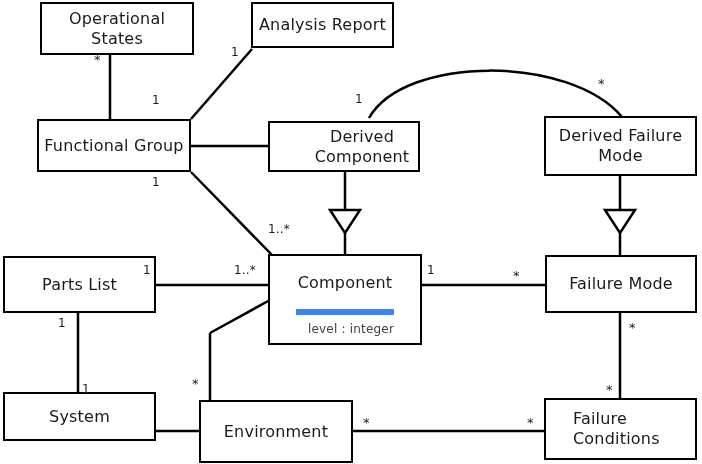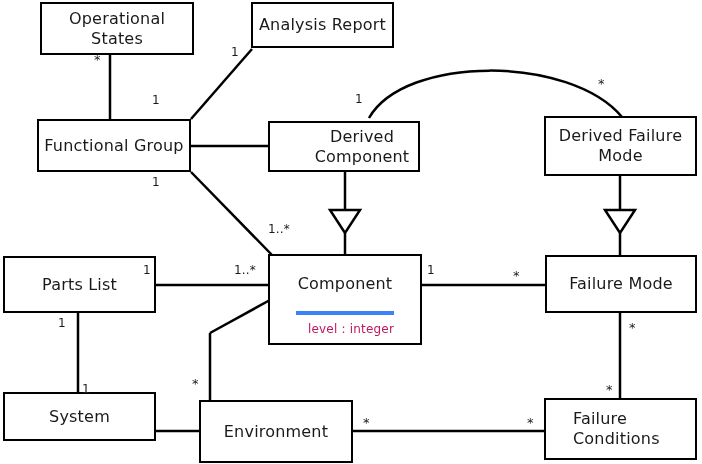--- a/index.html
+++ b/index.html
@@ -47,27 +47,27 @@
     line-height: 1.25;
     padding: 0 4px;
   }
   .class-name-compartment.two-line {
     justify-content: flex-start;
     text-align: left;
     align-items: center;
     padding-left: 27px;
   }
   .class-attr-compartment {
-    border-top: 4px solid #3b82f6;
+    border-top: 6px solid #3b82f6;
     height: 28px;
     display: flex;
     align-items: center;
     justify-content: flex-start;
     font-size: 12px;
-    color: #be185d;
+    color: #404040;
     padding-left: 12px;
     letter-spacing: 0.2px;
   }
   .mult-label {
     position: absolute;
     font-size: 12px;
     color: #1a1a1a;
     white-space: nowrap;
     z-index: 8;
     letter-spacing: 0.2px;

